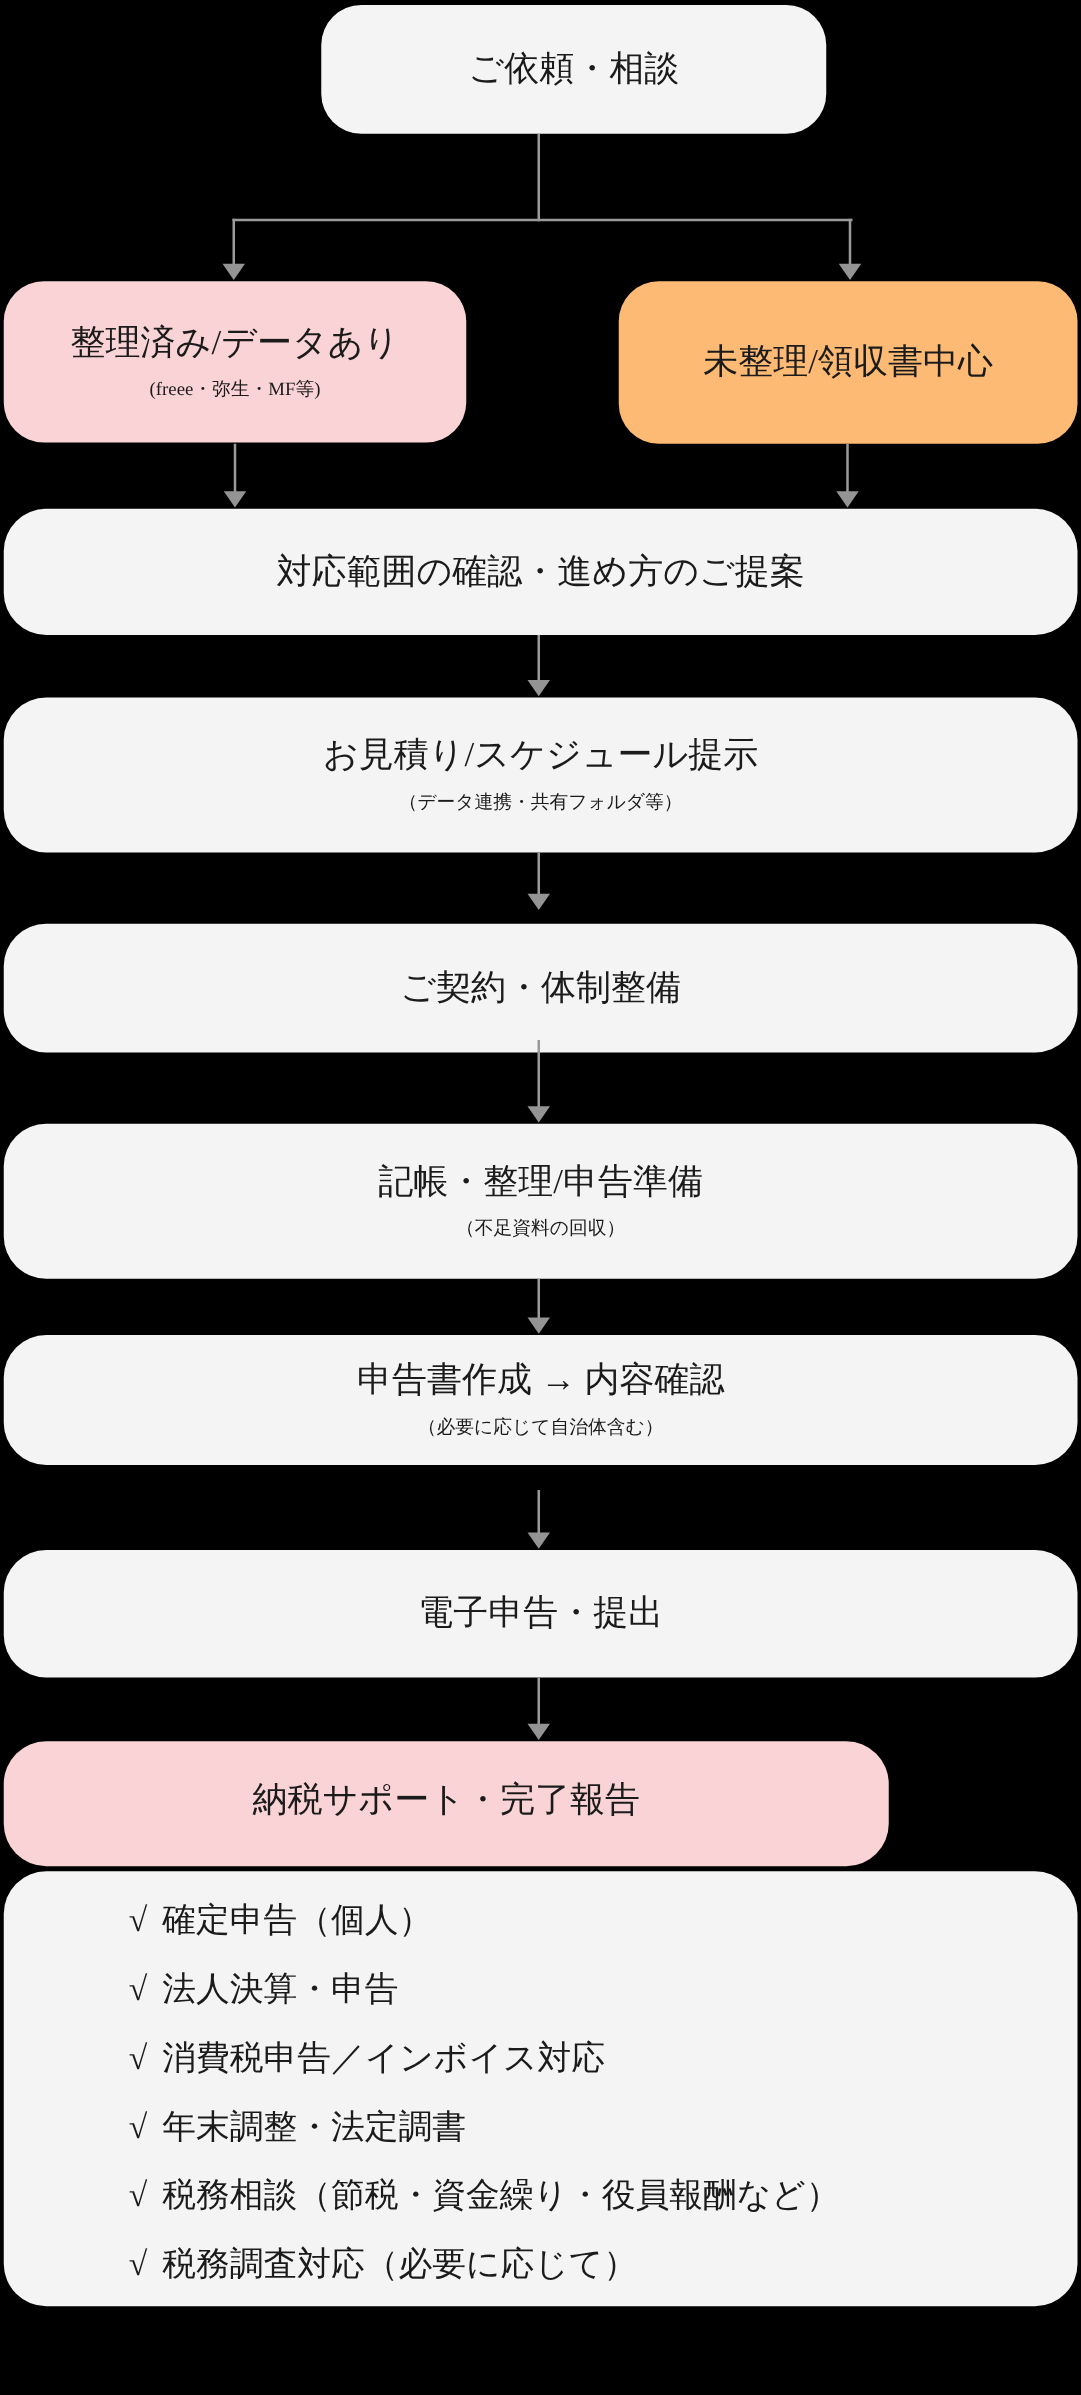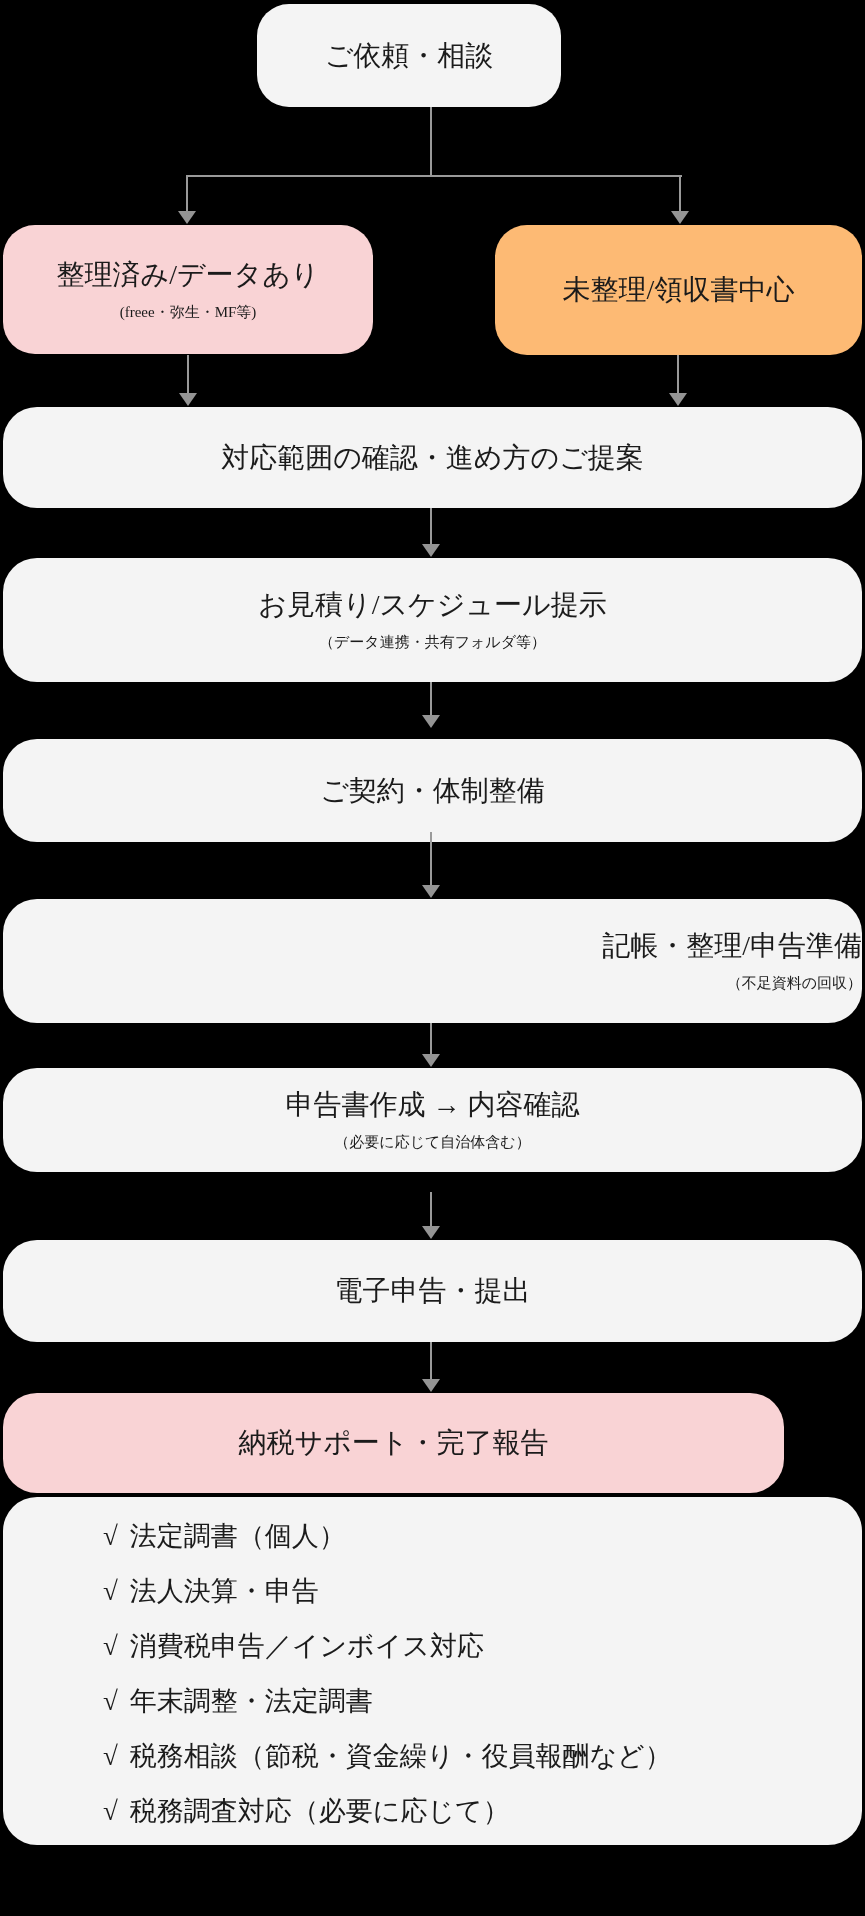--- a/index.html
+++ b/index.html
@@ -39,21 +39,21 @@
   .service-item{
     font-size:27px;line-height:55px;white-space:nowrap;
   }
   .service-item .check{margin-right:12px;}
 </style>
 </head>
 <body>
 
 <div id="canvas">
 
-  <div class="box" style="left:257px;top:4px;width:304px;height:103px;border-radius:32px;">
+  <div class="box" style="left:257px;top:4px;width:404px;height:103px;border-radius:32px;">
     <div class="title">ご依頼・相談</div>
   </div>
 
   <div class="vline" style="left:430px;top:107px;height:70px"></div>
   <div class="hline" style="left:186px;top:175px;width:496px"></div>
   <div class="vline" style="left:186px;top:175px;height:38px"></div>
   <div class="ahead" style="left:178px;top:211px"></div>
   <div class="vline" style="left:679px;top:175px;height:38px"></div>
   <div class="ahead" style="left:671px;top:211px"></div>
 
@@ -85,21 +85,21 @@
   <div class="vline" style="left:430px;top:682px;height:35px"></div>
   <div class="ahead" style="left:422px;top:715px"></div>
 
   <div class="box" style="left:3px;top:729px;width:859px;height:103px;margin-top:10px;">
     <div class="title">ご契約・体制整備</div>
   </div>
 
   <div class="vline" style="left:430px;top:832px;height:55px"></div>
   <div class="ahead" style="left:422px;top:885px"></div>
 
-  <div class="box" style="left:3px;top:899px;width:859px;height:124px;align-items:flex-end;">
+  <div class="box" style="left:3px;top:899px;width:859px;height:124px;">
     <div class="title">記帳・整理/申告準備</div>
     <div class="subtitle">（不足資料の回収）</div>
   </div>
 
   <div class="vline" style="left:430px;top:1023px;height:33px"></div>
   <div class="ahead" style="left:422px;top:1054px"></div>
 
   <div class="box" style="left:3px;top:1068px;width:859px;height:104px;">
     <div class="title">申告書作成 → 内容確認</div>
     <div class="subtitle">（必要に応じて自治体含む）</div>
@@ -108,27 +108,27 @@
   <div class="vline" style="left:430px;top:1192px;height:36px"></div>
   <div class="ahead" style="left:422px;top:1226px"></div>
 
   <div class="box" style="left:3px;top:1240px;width:859px;height:102px;">
     <div class="title">電子申告・提出</div>
   </div>
 
   <div class="vline" style="left:430px;top:1342px;height:39px"></div>
   <div class="ahead" style="left:422px;top:1379px"></div>
 
-  <div class="box pink" style="left:3px;top:1393px;width:781px;height:100px;">
+  <div class="box pink" style="left:3px;top:1393px;width:708px;height:100px;font-family:Liberation Mono, monospace;">
     <div class="title">納税サポート・完了報告</div>
   </div>
 
   <div class="services">
     <div class="service-item">
-      <span class="check">√</span><span>法定調書（個人）</span>
+      <span class="check">√</span><span>確定申告（個人）</span>
     </div>
     <div class="service-item">
       <span class="check">√</span><span>法人決算・申告</span>
     </div>
     <div class="service-item">
       <span class="check">√</span><span>消費税申告／インボイス対応</span>
     </div>
     <div class="service-item">
       <span class="check">√</span><span>年末調整・法定調書</span>
     </div>

